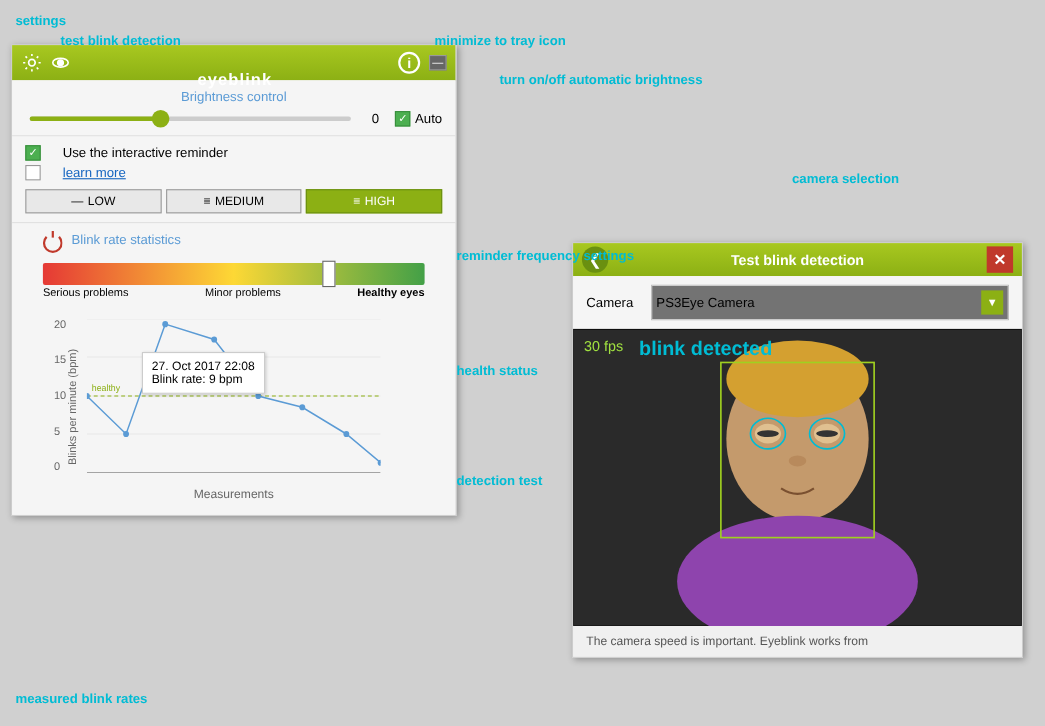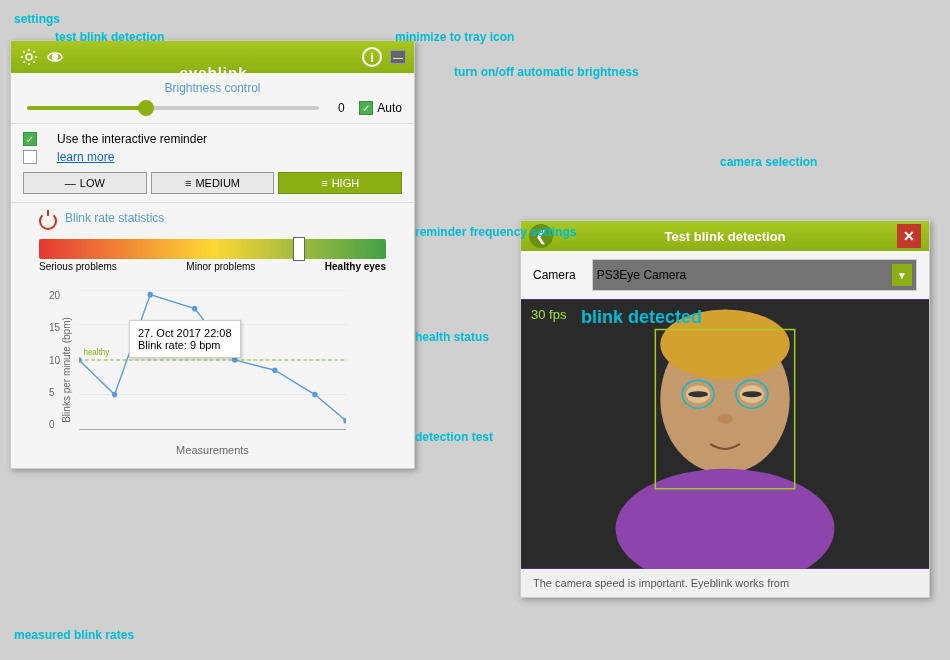--- a/index.html
+++ b/index.html
@@ -448,21 +448,21 @@
       justify-content: center;
       color: white;
       font-size: 10px;
     }
 
     
     .camera-feed {
       position: relative;
       width: 100%;
       height: 270px;
-      background: #6d28d9;
+      background: #000000;
       overflow: hidden;
     }
 
     .fps-label {
       position: absolute;
       top: 8px;
       left: 10px;
       color: #a0e040;
       font-size: 13px;
     }

